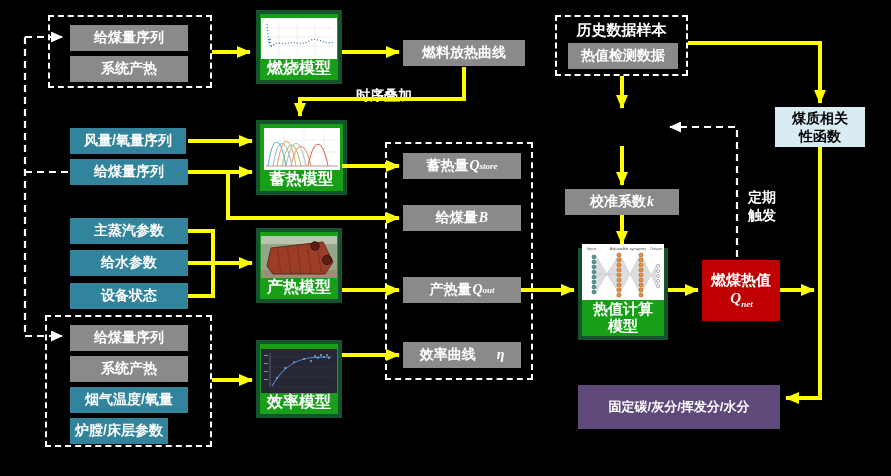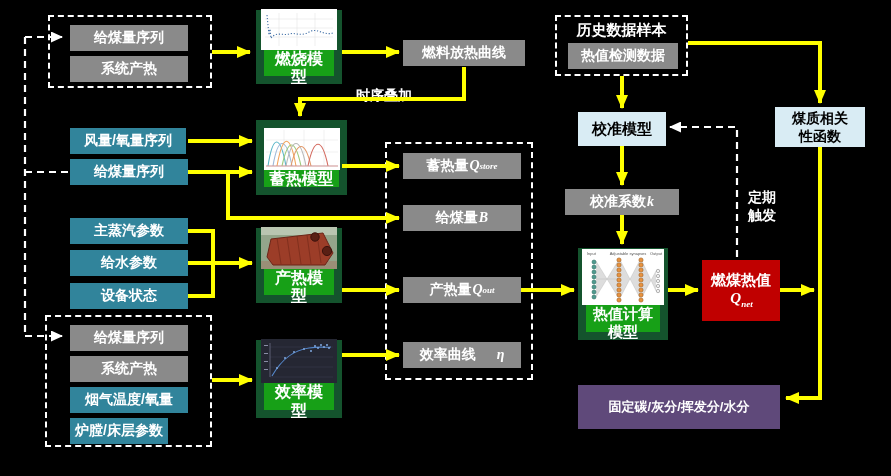--- a/index.html
+++ b/index.html
@@ -7,23 +7,23 @@
             font-family:"Liberation Sans", sans-serif; overflow:hidden; }
   svg.wires { position:absolute; left:0; top:0; z-index:3; pointer-events:none; }
   .box { position:absolute; z-index:2; display:flex; align-items:center; justify-content:center;
          color:#fff; font-weight:bold; font-size:14px; box-sizing:border-box; white-space:nowrap; }
   .gray      { background:#8a8a8a; }
   .teal      { background:#31849b; }
   .lightblue { background:#d9ecf4; color:#000; text-align:center; }
   .redbox    { background:#c00000; flex-direction:column; line-height:1.25; }
   .purple    { background:#5f497a; font-size:13px; }
   .dashed-group { position:absolute; z-index:1; border:2px dashed #fff; box-sizing:border-box; }
-  .model { position:absolute; z-index:2; background:#17a017; border:8px solid #14532d;
+  .model { position:absolute; z-index:2; background:#17a017; border:4px solid #14532d;
            box-sizing:border-box; display:flex; flex-direction:column; align-items:center;
-           justify-content:center; padding:4px 4px 3px; }
+           justify-content:flex-end; padding:4px 4px 3px; }
   .thumb { background:#fff; line-height:0; }
   .model-label { color:#fff; font-weight:bold; font-size:16px; line-height:1.15; text-align:center; }
   .flow-label { position:absolute; z-index:2; color:#fff; font-weight:bold; font-size:14px; line-height:1.25; }
   .histlabel { position:absolute; z-index:2; color:#fff; font-weight:bold; font-size:15px;
                display:flex; align-items:center; justify-content:center; }
   .var { font-family:"Liberation Serif", serif; font-style:italic; font-weight:bold; margin-left:1px; }
   .box sub, .redbox sub { font-size:9px; font-style:italic; font-family:"Liberation Serif", serif; }
   .two-line { line-height:1.3; }
 </style>
 </head>
@@ -172,21 +172,20 @@
       <sub>out</sub>
   </div>
   <div class="box gray" style="left:403px; top:342px; width:118px; height:26px;gap:20px;">
     <span>效率曲线</span>
       <span class="var">η</span>
   </div>
 
   <div class="histlabel" style="left:555px; top:19px; width:133px; height:22px;">历史数据样本</div>
   <div class="box gray" style="left:568px; top:43px; width:110px; height:26px;">热值检测数据</div>
 
-  <div class="box lightblue" style="left:578px; top:112px; width:88px; height:34px; font-size:15px;">校准模型</div>
 
   <div class="box gray" style="left:565px; top:189px; width:114px; height:26px;">
     <span>校准系数</span>
       <span class="var">k</span>
   </div>
 
   <div class="box lightblue two-line" style="left:775px; top:107px; width:90px; height:40px;">
     <div>
         <div>煤质相关</div>
         <div>性函数</div>

